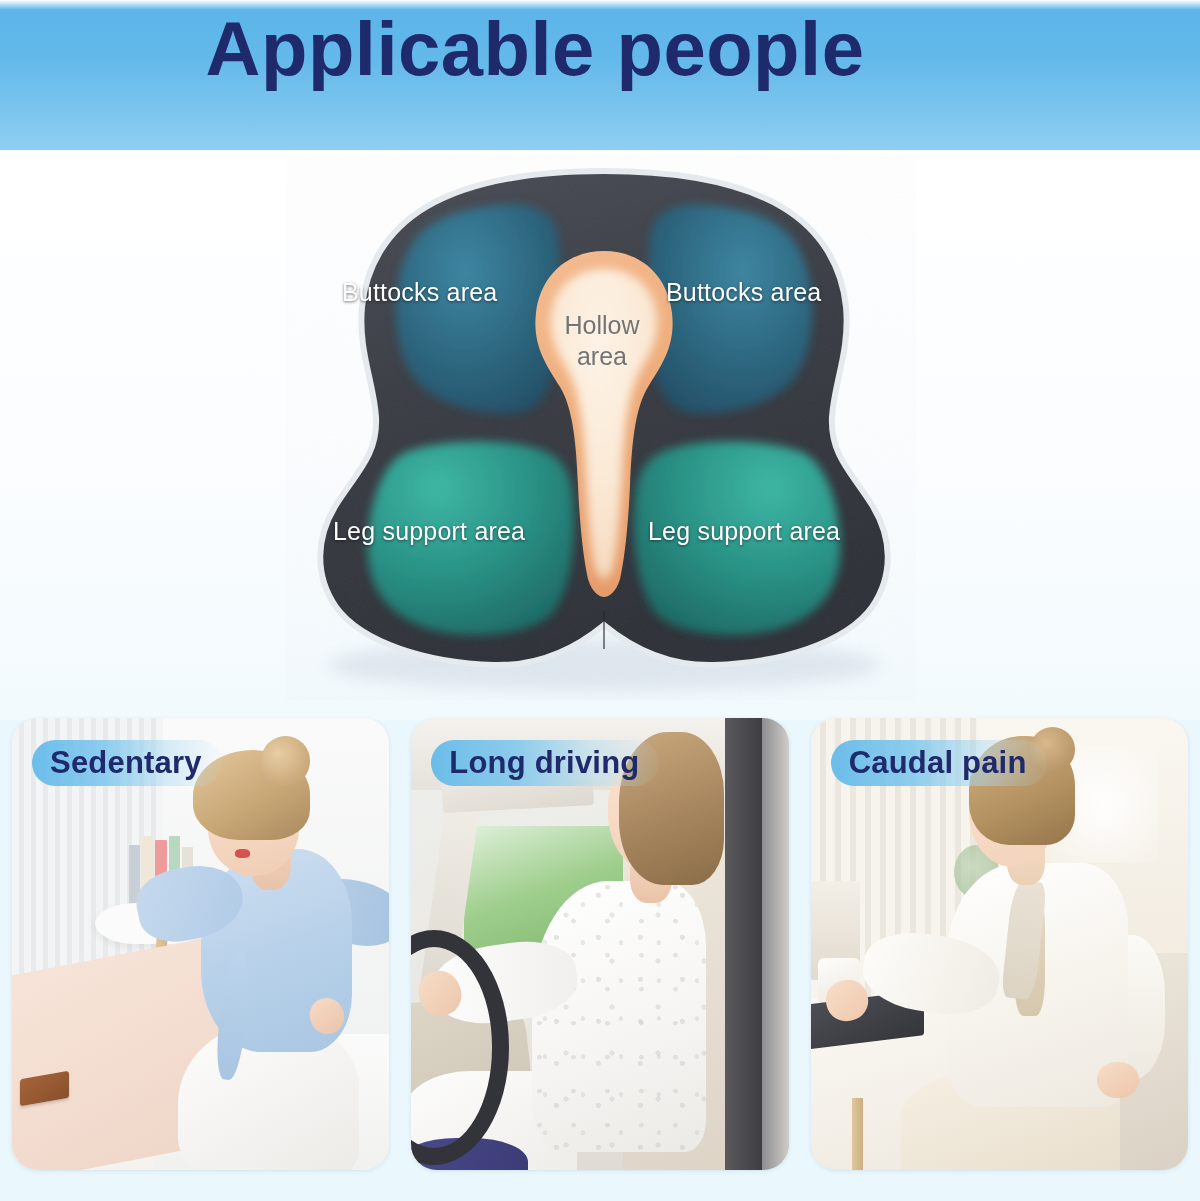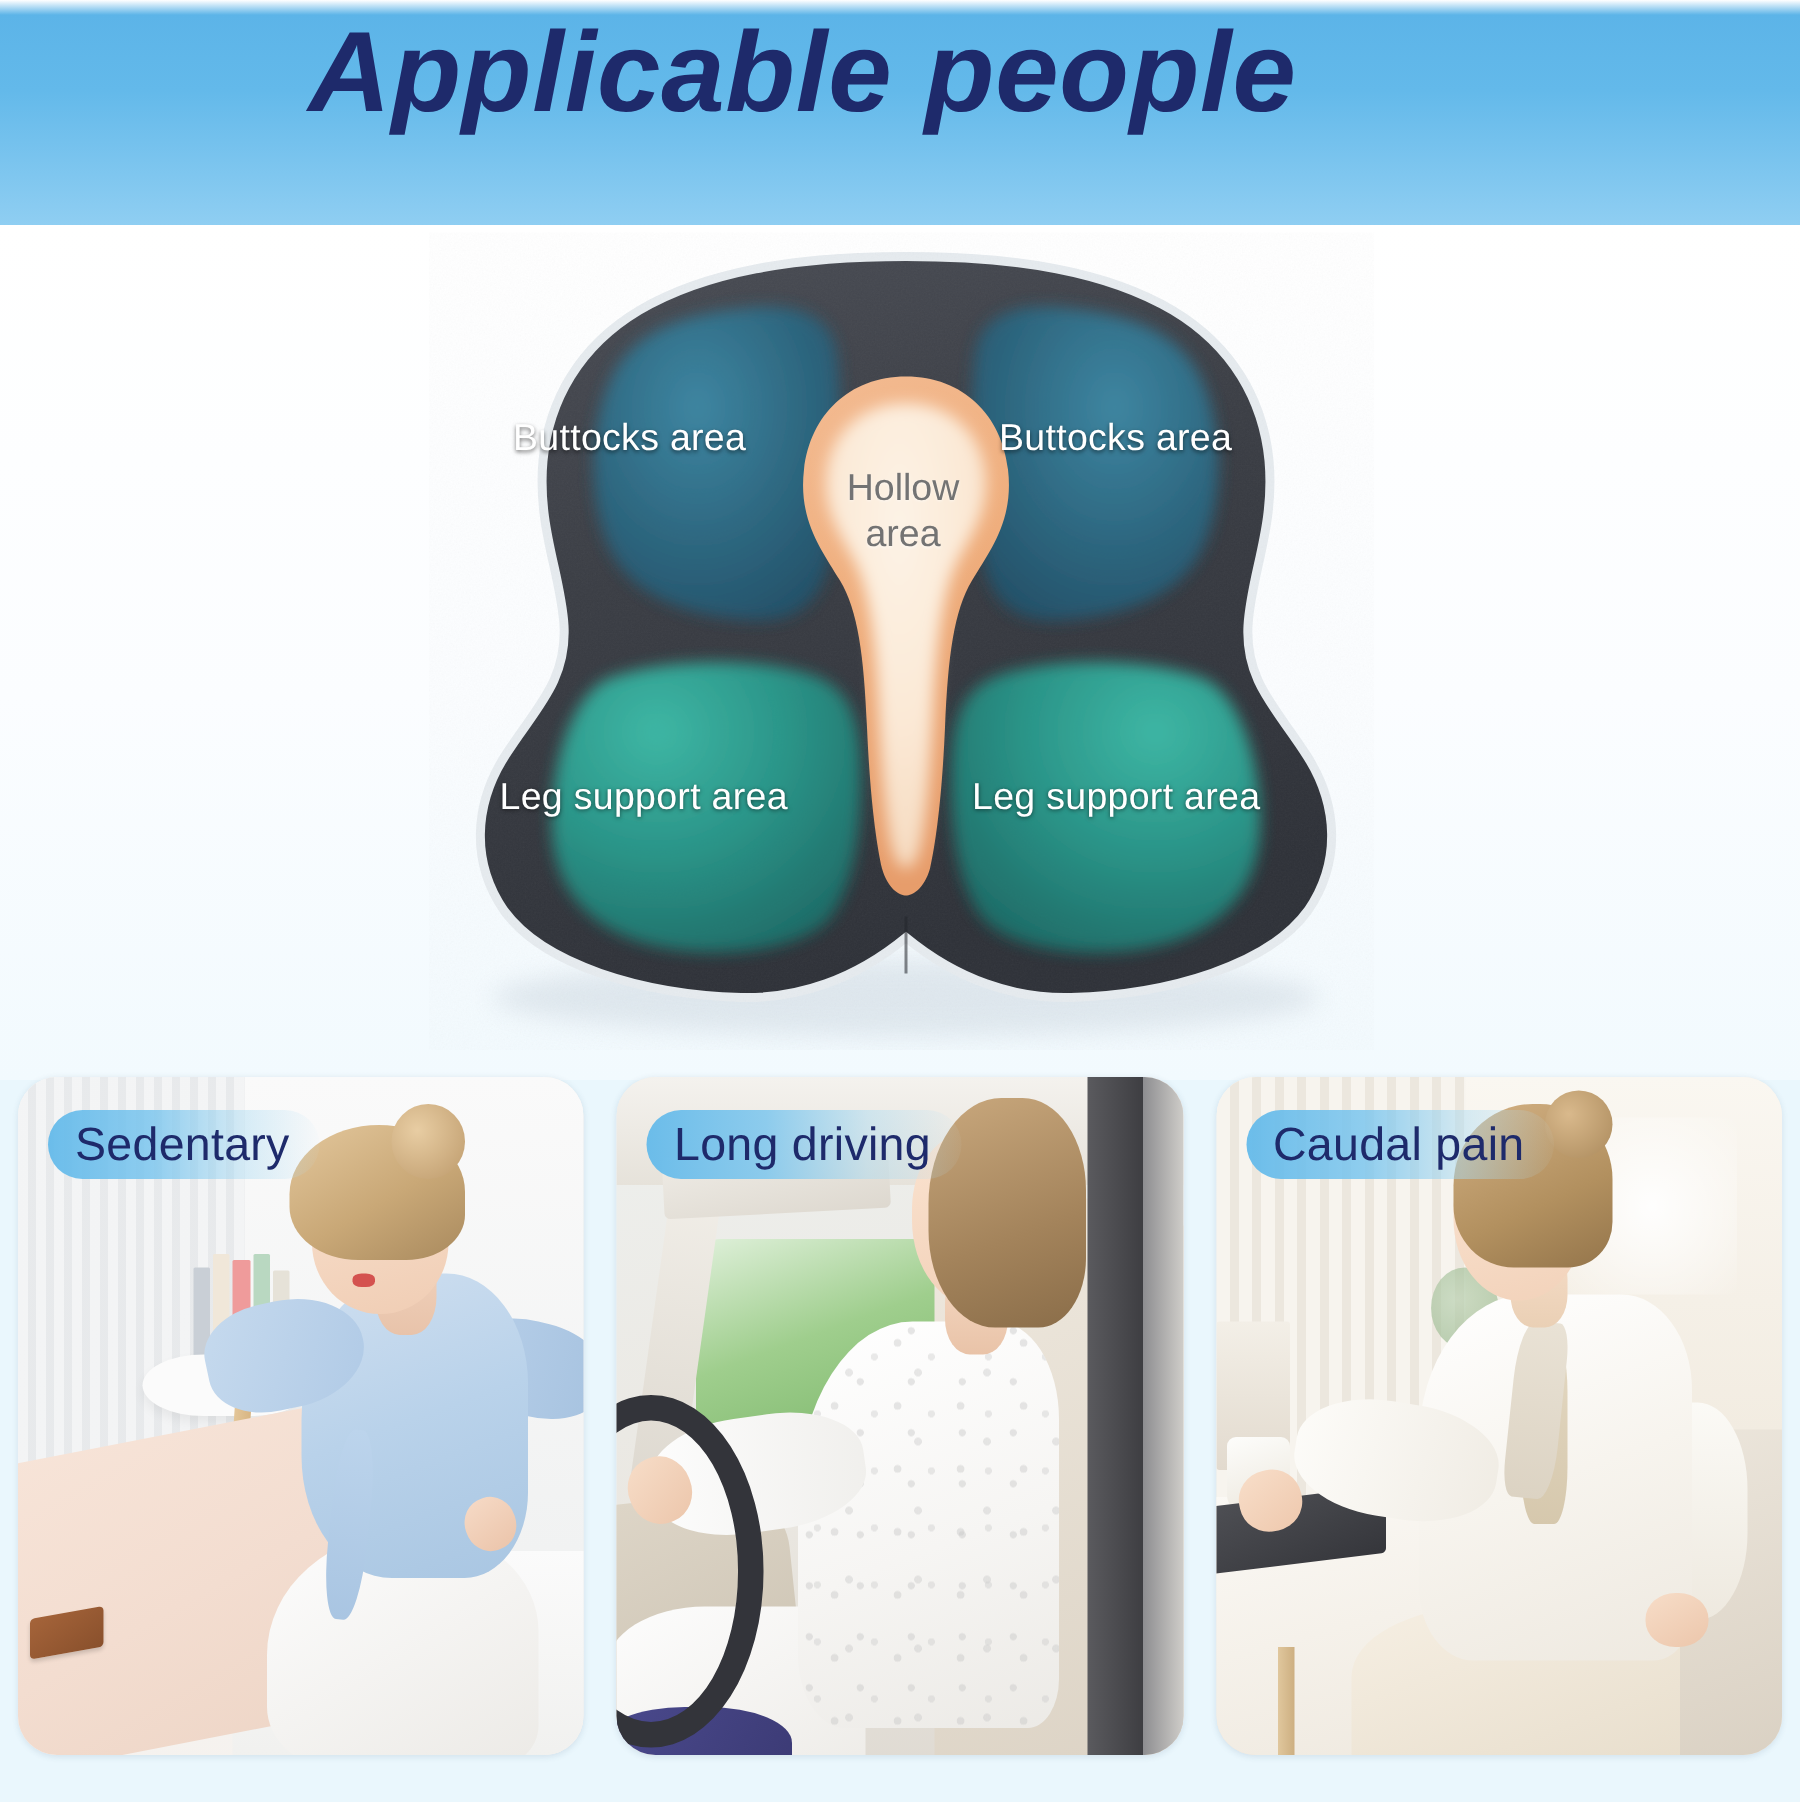--- a/index.html
+++ b/index.html
@@ -42,21 +42,20 @@
     left: 0;
     top: 8px;
     width: 1070px;
     text-align: center;
     font-size: 76px;
     font-weight: 700;
     letter-spacing: 0.5px;
     color: #1e2a6b;
     line-height: 1.08;
     white-space: nowrap;
-    font-style: italic;
   }
 
   
   .arc-wrap {
     position: absolute;
     left: 0; top: 120px;
     width: 1200px;
     height: 140px;
     overflow: hidden;
     pointer-events: none;
@@ -135,21 +134,21 @@
     position: absolute;
     left: 20px;
     top: 22px;
     z-index: 6;
     height: 46px;
     padding: 0 20px 0 18px;
     display: flex;
     align-items: center;
     border-radius: 23px;
     font-size: 31px;
-    font-weight: 400;
+    font-weight: 700;
     color: #1e2a6b;
     letter-spacing: 0.2px;
     white-space: nowrap;
     background: linear-gradient(90deg,
         rgba(100,186,234,0.95) 0%,
         rgba(124,198,238,0.85) 38%,
         rgba(170,219,243,0.48) 70%,
         rgba(210,236,250,0.05) 100%);
   }
 

